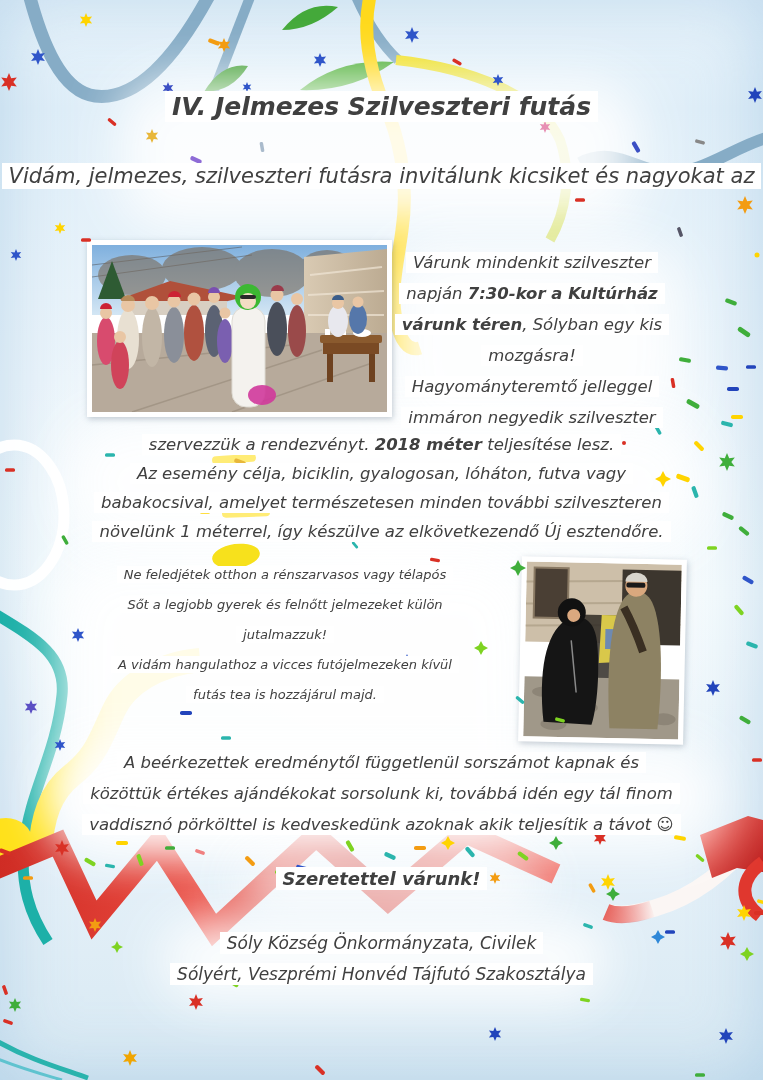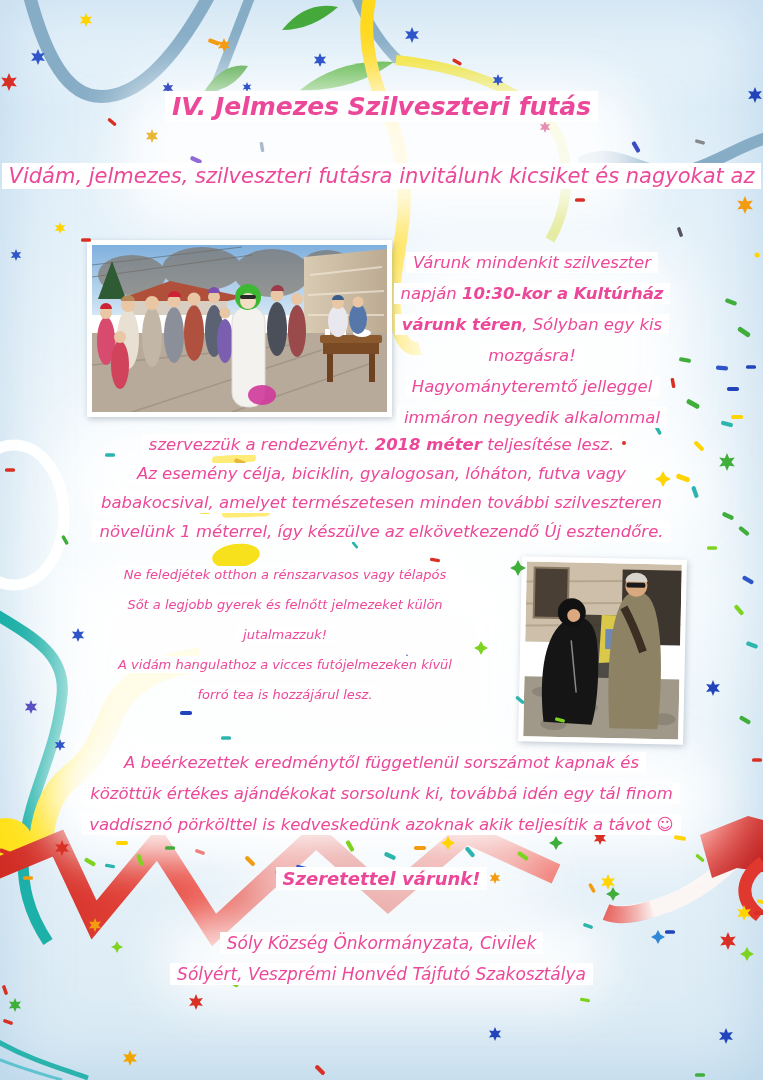--- a/index.html
+++ b/index.html
@@ -7,21 +7,21 @@
     position:relative;width:763px;height:1080px;overflow:hidden;margin:0 auto;
     background:
       radial-gradient(ellipse 420px 330px at 50% 52%, rgba(255,255,255,.95) 0%, rgba(255,255,255,0) 100%),
       linear-gradient(180deg,#e9f4fb 0%,#dfeef8 10%,#ecf5fb 35%,#f3fafd 55%,#e4f0f8 80%,#d8e9f3 100%);
     box-shadow: inset 0 0 70px rgba(140,185,220,.45);
     font-family:"DejaVu Sans","Liberation Sans",sans-serif;
   }
   .layer{position:absolute;inset:0;pointer-events:none;}
   .glow{position:absolute;background:#fff;filter:blur(26px);border-radius:50px;opacity:.9;}
   
-  .txt{position:absolute;color:#ec4899;font-style:italic;text-align:center;}
+  .txt{position:absolute;color:#404040;font-style:italic;text-align:center;}
   .ln{white-space:nowrap;}
   .hl{background:#fff;padding:1px 7px;box-decoration-break:clone;}
   .title{top:92px;left:0;width:100%;font-size:25px;font-weight:700;}
   .intro{top:160px;left:0;width:100%;font-size:21px;line-height:33px;}
   .invite{top:247px;left:388px;width:288px;font-size:16.5px;line-height:31px;text-align:center;}
   .details{top:430px;left:40px;width:683px;font-size:16.5px;line-height:29px;}
   .costumes{top:560px;left:50px;width:470px;font-size:13px;line-height:30px;}
   .prizes{top:747px;left:25px;width:713px;font-size:16.5px;line-height:31px;}
   .closing{top:868px;left:0;width:100%;font-size:18px;font-weight:700;}
   .signature{top:928px;left:0;width:100%;font-size:17px;line-height:31px;}
@@ -348,40 +348,40 @@
   <div class="txt title">
     <span class="hl">IV. Jelmezes Szilveszteri futás</span>
   </div>
 
   <div class="txt intro">
     <div class="ln"><span class="hl">Vidám, jelmezes, szilveszteri futásra invitálunk kicsiket és nagyokat az</span></div>
   </div>
 
   <div class="txt invite">
     <div class="ln"><span class="hl">Várunk mindenkit szilveszter</span></div>
-    <div class="ln"><span class="hl"><span>napján </span><b>10:30-kor a Kultúrház</b></span></div>
+    <div class="ln"><span class="hl"><span>napján </span><b>7:30-kor a Kultúrház</b></span></div>
     <div class="ln"><span class="hl"><b>várunk téren</b><span>, Sólyban egy kis</span></span></div>
     <div class="ln"><span class="hl">mozgásra!</span></div>
     <div class="ln"><span class="hl">Hagyományteremtő jelleggel</span></div>
-    <div class="ln"><span class="hl">immáron negyedik alkalommal</span></div>
+    <div class="ln"><span class="hl">immáron negyedik szilveszter</span></div>
   </div>
 
   <div class="txt details">
     <div class="ln"><span class="hl"><span>szervezzük a rendezvényt. </span><b>2018 méter</b><span> teljesítése lesz.</span></span></div>
     <div class="ln"><span class="hl">Az esemény célja, biciklin, gyalogosan, lóháton, futva vagy</span></div>
     <div class="ln"><span class="hl">babakocsival, amelyet természetesen minden további szilveszteren</span></div>
     <div class="ln"><span class="hl">növelünk 1 méterrel, így készülve az elkövetkezendő Új esztendőre.</span></div>
   </div>
 
   <div class="txt costumes">
     <div class="ln"><span class="hl">Ne feledjétek otthon a rénszarvasos vagy télapós</span></div>
     <div class="ln"><span class="hl">Sőt a legjobb gyerek és felnőtt jelmezeket külön</span></div>
     <div class="ln"><span class="hl">jutalmazzuk!</span></div>
     <div class="ln"><span class="hl">A vidám hangulathoz a vicces futójelmezeken kívül</span></div>
-    <div class="ln"><span class="hl">forró tea is hozzájárul lesz.</span></div>
+    <div class="ln"><span class="hl">futás tea is hozzájárul majd.</span></div>
   </div>
 
   <div class="txt prizes">
     <div class="ln"><span class="hl">A beérkezettek eredménytől függetlenül sorszámot kapnak és</span></div>
     <div class="ln"><span class="hl">közöttük értékes ajándékokat sorsolunk ki, továbbá idén egy tál finom</span></div>
     <div class="ln"><span class="hl">vaddisznó pörkölttel is kedveskedünk azoknak akik teljesítik a távot ☺</span></div>
   </div>
 
   <div class="txt closing">
     <span class="hl">Szeretettel várunk!</span>

